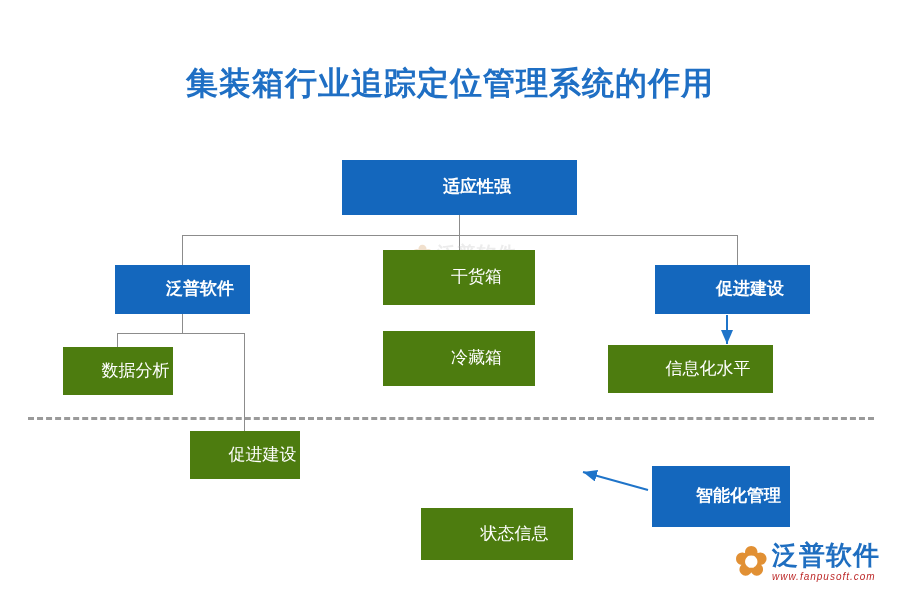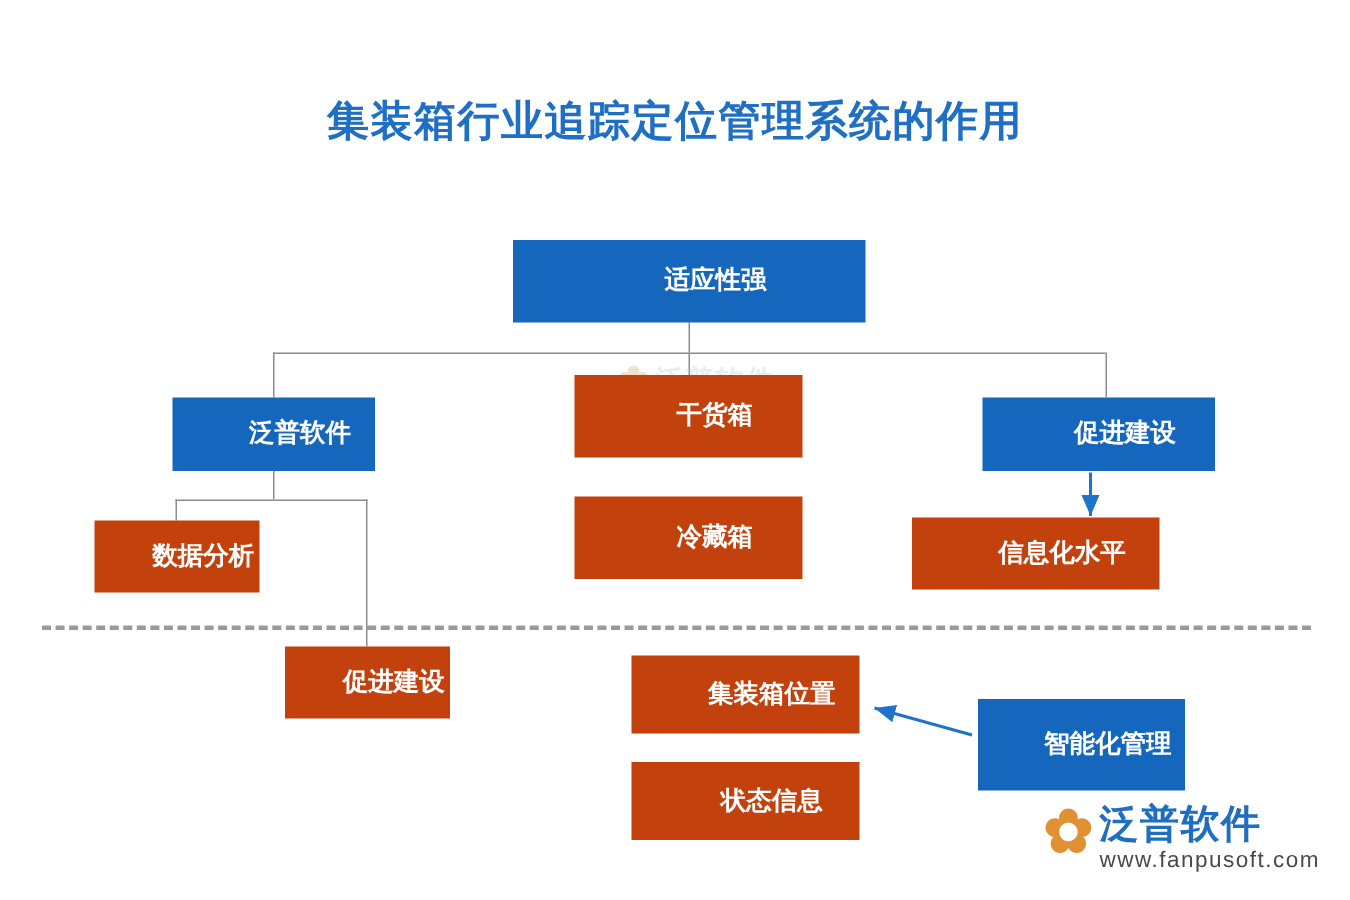--- a/index.html
+++ b/index.html
@@ -18,21 +18,21 @@
     width: 900px;
     height: 600px;
     background: #ffffff;
   }
   .title {
     position: absolute;
     left: 0;
     top: 62px;
     width: 900px;
     text-align: center;
-    font-size: 28px;
+    font-size: 32px;
     font-weight: bold;
     color: #1f6fc4;
     letter-spacing: 1px;
   }
   .node {
     position: absolute;
     display: flex;
     align-items: center;
     justify-content: center;
     color: #ffffff;
@@ -40,22 +40,22 @@
     font-weight: bold;
     box-sizing: border-box;
     text-align: center;
     line-height: 1.2;
     padding-left: 35px;
   }
   .node.blue {
     background: #1467bd;
   }
   .node.gray {
-    background: #c2410c;
-    font-weight: bold;
+    background: #4d7c0f;
+    font-weight: normal;
   }
   .connector {
     position: absolute;
     background: #8c8c8c;
   }
   .h-line {
     height: 1px;
   }
   .v-line {
     width: 1px;
@@ -116,24 +116,25 @@
     justify-content: center;
   }
   .logo .name {
     font-size: 26px;
     font-weight: bold;
     color: #1467bd;
     line-height: 28px;
     letter-spacing: 1px;
   }
   .logo .url {
-    font-size: 15px;
-    color: #404040;
+    font-size: 10px;
+    color: #b91c1c;
     letter-spacing: 1px;
     margin-top: 2px;
+    font-style: italic;
   }
 </style>
 </head>
 <body>
 
 <div id="canvas">
 
   <div class="title">集装箱行业追踪定位管理系统的作用</div>
 
   <div class="connector v-line" style="left:459px; top:215px; height:20px;"></div>
@@ -173,21 +174,20 @@
   <div class="node blue" style="left:655px; top:265px; width:155px; height:49px;">促进建设</div>
 
   <div class="node gray" style="left:63px; top:347px; width:110px; height:48px;text-align:right;">数据分析</div>
 
   <div class="node gray" style="left:383px; top:331px; width:152px; height:55px;">冷藏箱</div>
 
   <div class="node gray" style="left:608px; top:345px; width:165px; height:48px;">信息化水平</div>
 
   <div class="node gray" style="left:190px; top:431px; width:110px; height:48px;">促进建设</div>
 
-  <div class="node gray" style="left:421px; top:437px; width:152px; height:52px;">集装箱位置</div>
 
   <div class="node blue" style="left:652px; top:466px; width:138px; height:61px;">智能化管理</div>
 
   <div class="node gray" style="left:421px; top:508px; width:152px; height:52px;">状态信息</div>
 
   <div class="logo">
     <span class="mark">✿</span>
     <span class="txt">
       <span class="name">泛普软件</span>
       <span class="url">www.fanpusoft.com</span>

